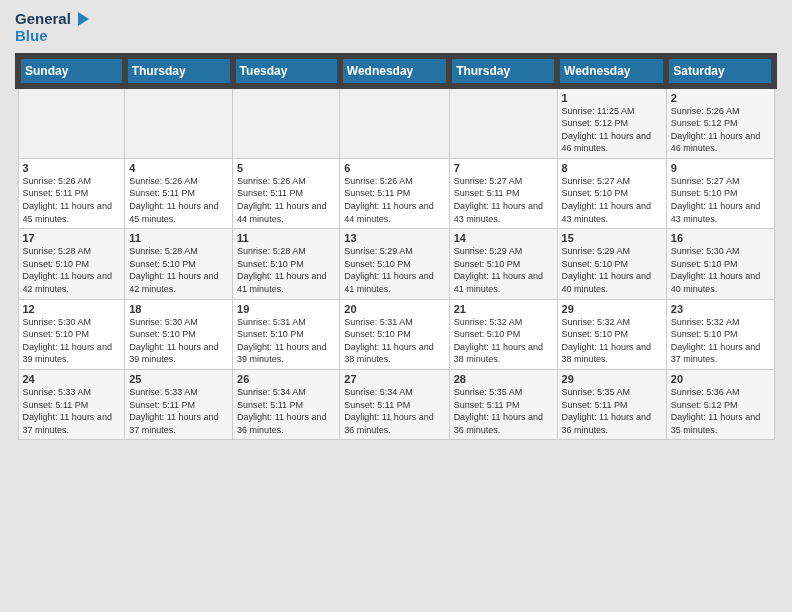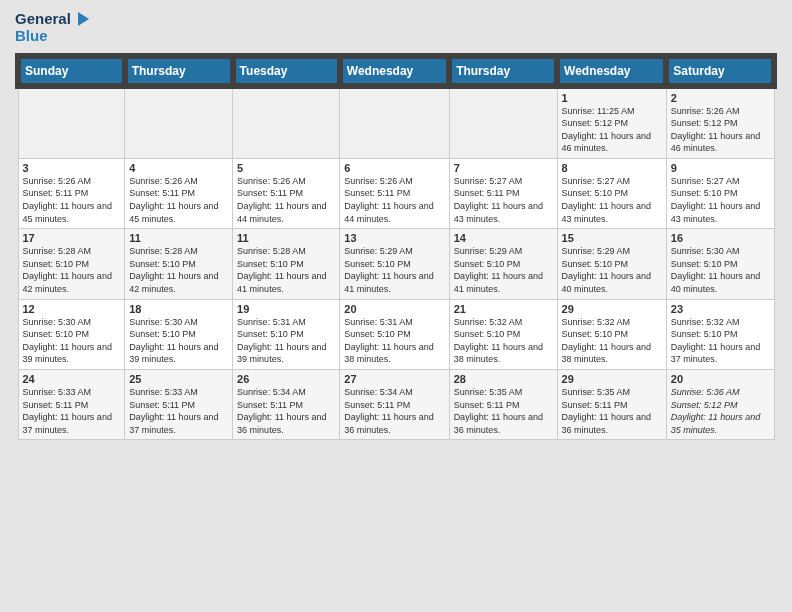--- a/index.html
+++ b/index.html
@@ -302,20 +302,20 @@
 Daylight: 11 hours and 36 minutes.</div>
           </td>
           <td>
             <span class="day-num">29</span>
             <div class="day-info" style="white-space: pre-line;">Sunrise: 5:35 AM
 Sunset: 5:11 PM
 Daylight: 11 hours and 36 minutes.</div>
           </td>
           <td>
             <span class="day-num">20</span>
-            <div class="day-info" style="white-space: pre-line; font-style: italic;">Sunrise: 5:36 AM
+            <div class="day-info" style="white-space: pre-line;">Sunrise: 5:36 AM
 Sunset: 5:12 PM
 Daylight: 11 hours and 35 minutes.</div>
           </td>
         </tr>
       </tbody>
   </table>
 </div>
 
 </body></html>

